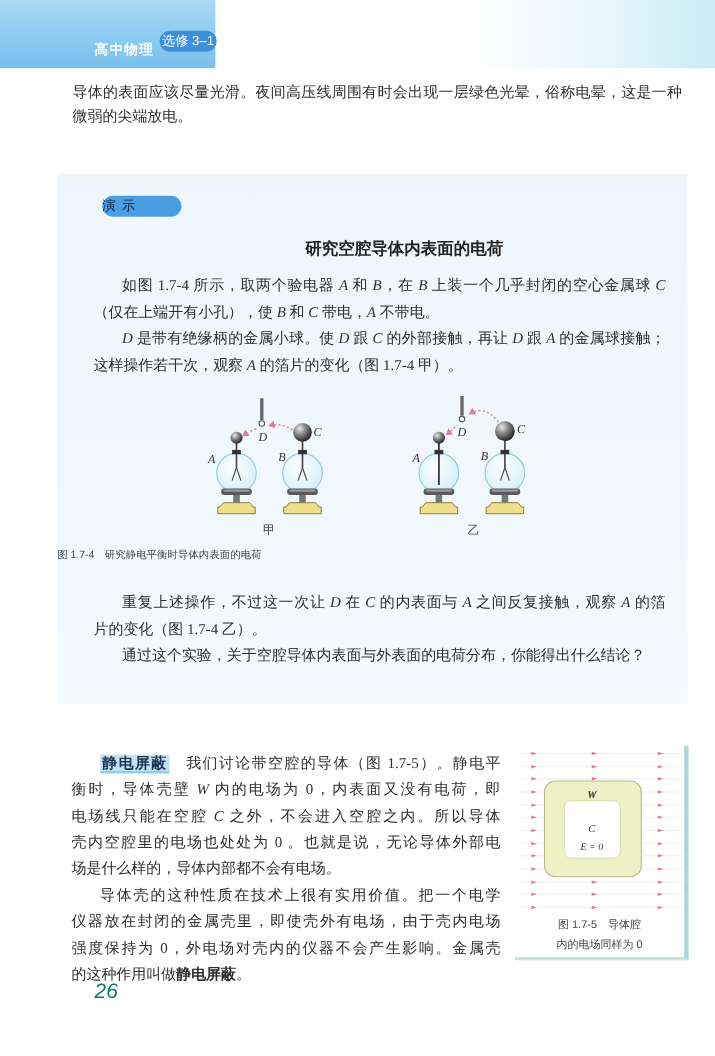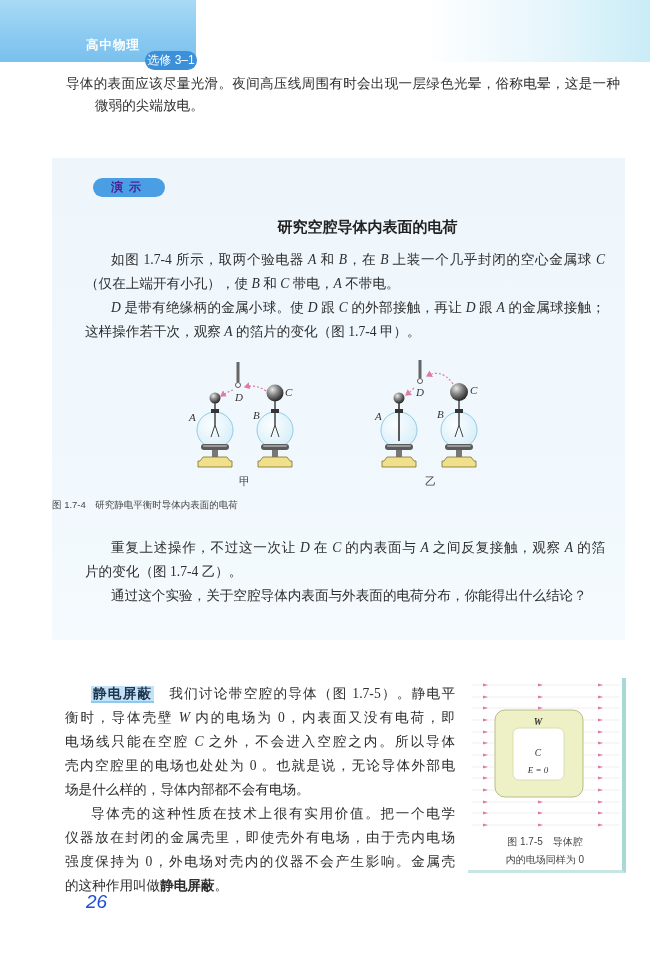--- a/index.html
+++ b/index.html
@@ -6,63 +6,63 @@
   #page{position:relative;width:650px;height:960px;overflow:hidden;background:#ffffff;
         font-family:"Liberation Serif","DejaVu Serif",serif;color:#2e2e2e;}
   .abs{position:absolute;}
   
   #hdr-band{left:0;top:0;width:196px;height:62px;
             background:linear-gradient(180deg,#a9daf5 0%,#8ccbf1 55%,#79c0ed 100%);}
   #hdr-fade{left:196px;top:0;width:454px;height:62px;
             background:linear-gradient(90deg,#ffffff 0%,#ffffff 50%,#e4f5fb 80%,#c9ecf7 100%);}
   #hdr-subject{left:86px;top:36px;font-family:"Liberation Sans","DejaVu Sans",sans-serif;
                font-size:12.5px;color:#ffffff;letter-spacing:1px;line-height:18px;font-weight:bold;}
-  #hdr-pill{left:145px;top:51px;width:52px;height:19px;border-radius:10px;background:#3c90da;
+  #hdr-pill{left:145px;top:28px;width:52px;height:19px;border-radius:10px;background:#3c90da;
             color:#ffffff;font-family:"Liberation Sans","DejaVu Sans",sans-serif;font-size:12px;
             line-height:19px;text-align:center;}
   
   .para{position:absolute;}
   .line{display:block;height:24px;line-height:24px;font-size:13.6px;text-align:justify;
         text-align-last:justify;white-space:normal;overflow:visible;}
   .line.last{text-align-last:left;}
   .line.indent{padding-left:26px;}
   .seg-i{font-style:italic;font-family:"Liberation Serif","DejaVu Serif",serif;}
   .seg-b{font-weight:bold;font-family:"Liberation Sans","DejaVu Sans",sans-serif;}
   .seg-hl{font-weight:bold;font-family:"Liberation Sans","DejaVu Sans",sans-serif;color:#1d3550;
           background:#c3e2f6;border-bottom:2px solid #8fc9ee;padding:0 2px;}
   
   #demo-box{left:52px;top:158px;width:573px;height:482px;
             background:linear-gradient(180deg,#eef6fc 0%,#f1f8fd 60%,#f4fafe 100%);}
   #demo-badge{left:93px;top:178px;width:72px;height:19px;border-radius:10px;background:#4a9ee3;
-              color:#4c1d95;font-family:"Liberation Sans","DejaVu Sans",sans-serif;font-weight:bold;
-              font-size:12px;line-height:19px;text-align:center;letter-spacing:6px;}
+              color:#0f172a;font-family:"Liberation Sans","DejaVu Sans",sans-serif;font-weight:normal;
+              font-size:12px;line-height:19px;letter-spacing:6px;}
   #demo-title{left:52px;top:216px;width:573px;text-align:center;
               font-family:"Liberation Sans","DejaVu Sans",sans-serif;font-size:15px;font-weight:bold;
               color:#222;line-height:22px;margin-left:29px;}
   .caption{font-family:"Liberation Sans","DejaVu Sans",sans-serif;font-size:9.5px;color:#444;}
   #fig174-caption{left:52px;top:498px;width:573px;line-height:14px;}
   #fig175-box{left:468px;top:678px;width:154px;height:192px;background:#ffffff;
               border-right:4px solid #a9d9d6;border-bottom:3px solid #c6e6e4;}
   #fig175-cap{left:472px;top:833px;width:146px;text-align:center;line-height:18px;font-size:10px;}
   #page-num{left:86px;top:891px;font-family:"Liberation Sans","DejaVu Sans",sans-serif;
-            font-size:19px;font-style:italic;color:#1d4ed8;}
+            font-size:19px;font-style:italic;color:#0f766e;}
 </style>
 </head>
 <body>
 
 <div id="page">
 
   <div id="hdr-band" class="abs"></div>
   <div id="hdr-fade" class="abs"></div>
   <div id="hdr-subject" class="abs">高中物理</div>
   <div id="hdr-pill" class="abs">选修 3–1</div>
 
   <div class="para" style="left:66px;top:73px;width:554px;">
     <span class="line" style="height:22px;line-height:22px;">导体的表面应该尽量光滑。夜间高压线周围有时会出现一层绿色光晕，俗称电晕，这是一种</span>
-    <span class="line last" style="height:22px;line-height:22px;margin-left:29px;">微弱的尖端放电。</span>
+    <span class="line last" style="height:22px;line-height:22px;">微弱的尖端放电。</span>
   </div>
 
   <div id="demo-box" class="abs"></div>
   <div id="demo-badge" class="abs">演示</div>
   <div id="demo-title" class="abs">研究空腔导体内表面的电荷</div>
 
   <div class="para" style="left:85px;top:248px;width:520px;">
     <span class="line indent">如图 1.7-4 所示，取两个验电器 <span class="seg-i">A</span> 和 <span class="seg-i">B</span>，在 <span class="seg-i">B</span> 上装一个几乎封闭的空心金属球 <span class="seg-i">C</span></span>
     <span class="line last">（仅在上端开有小孔），使 <span class="seg-i">B</span> 和 <span class="seg-i">C</span> 带电，<span class="seg-i">A</span> 不带电。</span>
   </div>

